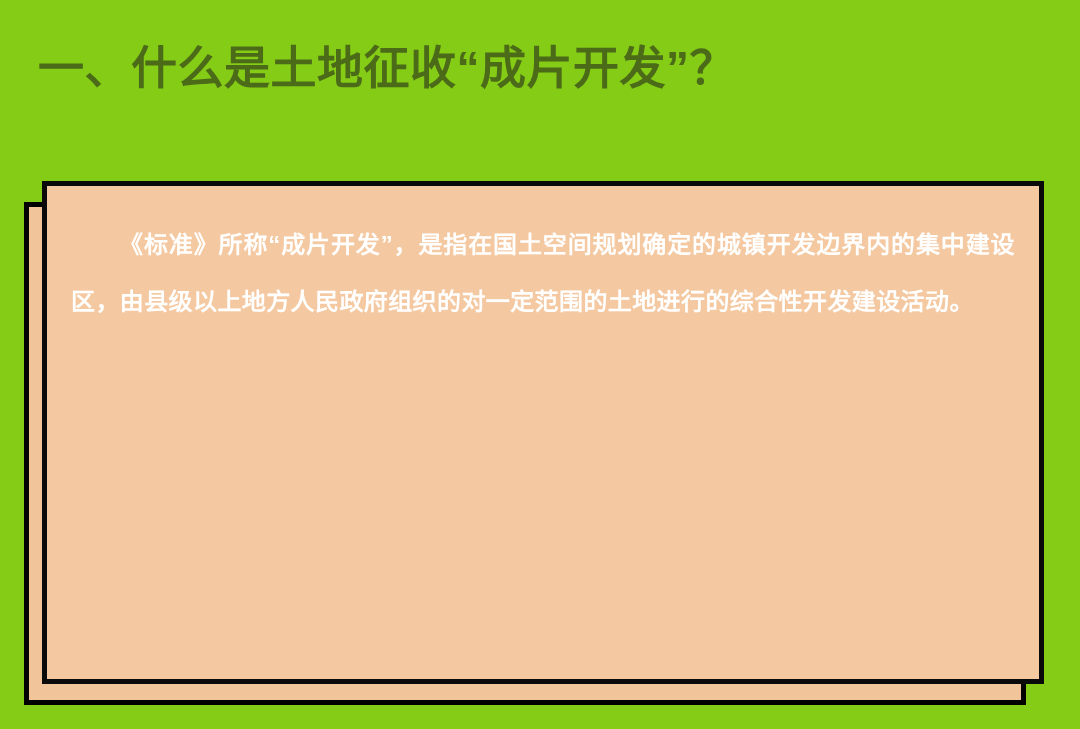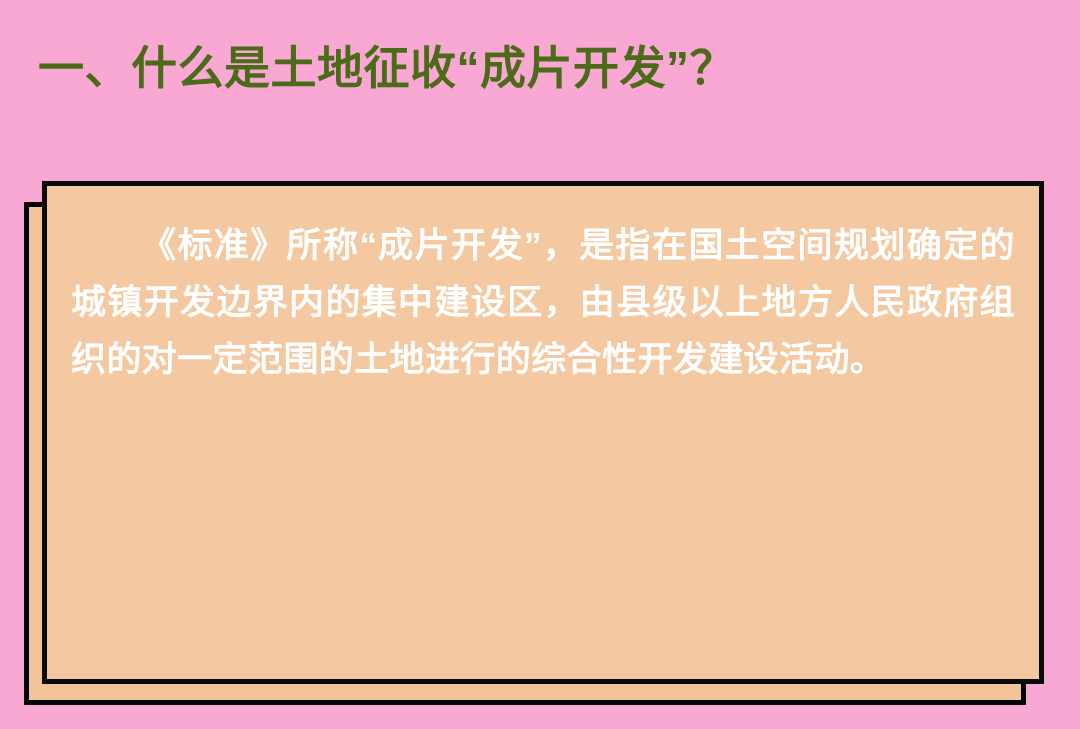--- a/index.html
+++ b/index.html
@@ -12,21 +12,21 @@
     height: 729px;
     overflow: hidden;
     background: #f7f6d2;
     font-family: "Liberation Sans", "DejaVu Sans", sans-serif;
   }
 
   #poster {
     position: relative;
     width: 1080px;
     height: 729px;
-    background: #f9a8d4;
+    background: #84cc16;
   }
 
   
   .title-row {
     position: absolute;
     left: 38px;
     top: 36px;
     width: 1000px;
     height: 66px;
     display: flex;
@@ -79,21 +79,21 @@
     left: 0;
     top: 0;
     right: 0;
     bottom: 0;
     padding: 30px 24px 24px 24px;
     box-sizing: border-box;
   }
 
   .para {
     color: #ffffff;
-    font-size: 35px;
+    font-size: 24px;
     font-weight: 600;
     line-height: 57px;
     text-indent: 2em;
     text-align: justify;
     text-justify: inter-ideograph;
     letter-spacing: 0.4px;
     margin: 0;
   }
   .para + .para {
     margin-top: 0px;

